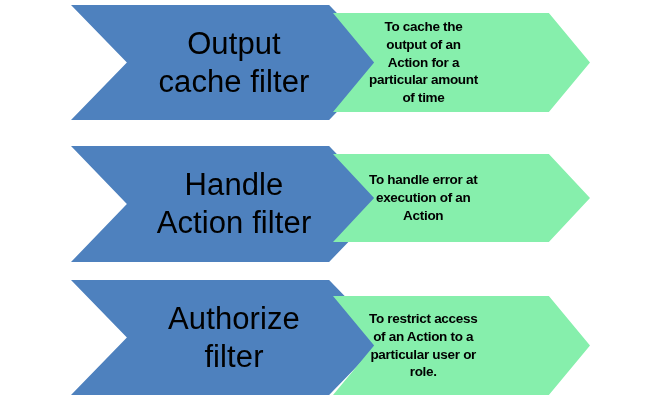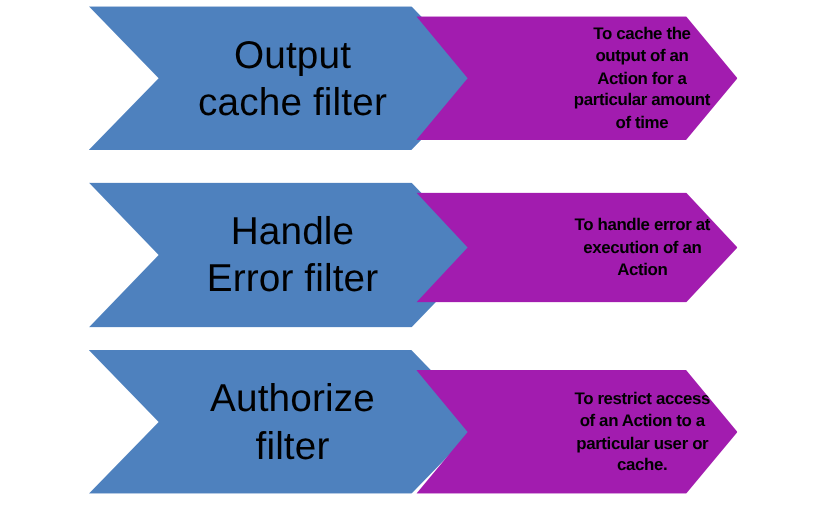--- a/index.html
+++ b/index.html
@@ -50,26 +50,26 @@
     padding-left: 26px;
     padding-right: 14px;
     white-space: pre-line;
   }
 
   
   .chev-secondary {
     position: absolute;
     left: 333px;
     width: 257px;
-    background: #a21caf;
+    background: #86efac;
     -webkit-clip-path: polygon(0 0, 84% 0, 100% 50%, 84% 100%, 0 100%, 16% 50%);
     clip-path: polygon(0 0, 84% 0, 100% 50%, 84% 100%, 0 100%, 16% 50%);
     display: flex;
     align-items: center;
-    justify-content: flex-end;
+    justify-content: flex-start;
   }
 
   .chev-secondary-label {
     color: #010101;
     font-size: 13.5px;
     line-height: 1.33;
     text-align: center;
     font-weight: 600;
     letter-spacing: -0.3px;
     padding-left: 36px;
@@ -102,35 +102,35 @@
 output of an
 Action for a
 particular amount
 of time</div>
     </div>
   </div>
 
   <div class="row" id="row-1">
     <div class="chev-primary">
       <div class="chev-primary-label">Handle
-Error filter</div>
+Action filter</div>
     </div>
     <div class="chev-secondary">
       <div class="chev-secondary-label">To handle error at
 execution of an
 Action</div>
     </div>
   </div>
 
   <div class="row" id="row-2">
     <div class="chev-primary">
       <div class="chev-primary-label">Authorize
 filter</div>
     </div>
     <div class="chev-secondary">
       <div class="chev-secondary-label">To restrict access
 of an Action to a
 particular user or
-cache.</div>
+role.</div>
     </div>
   </div>
 
 </div>
 
 </body></html>

